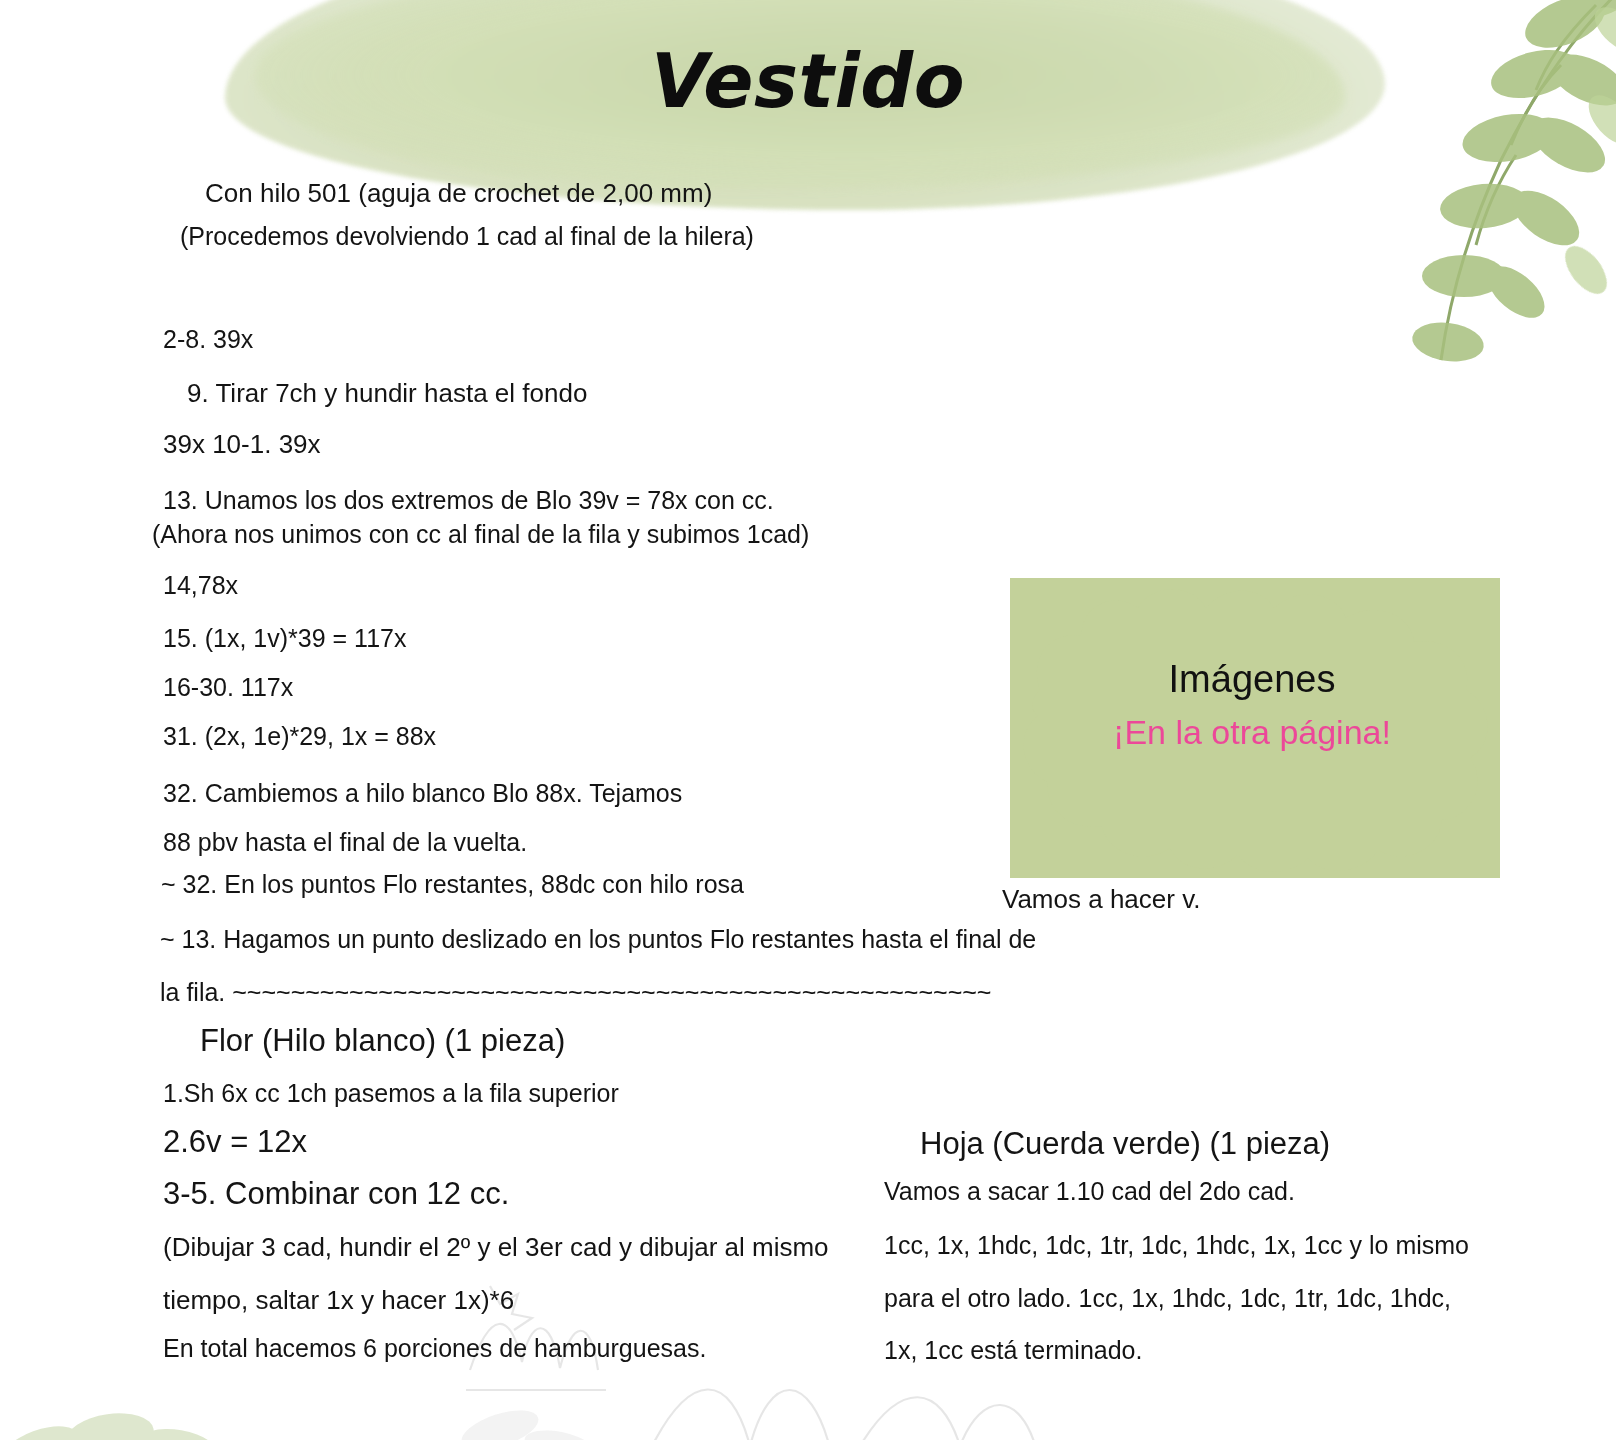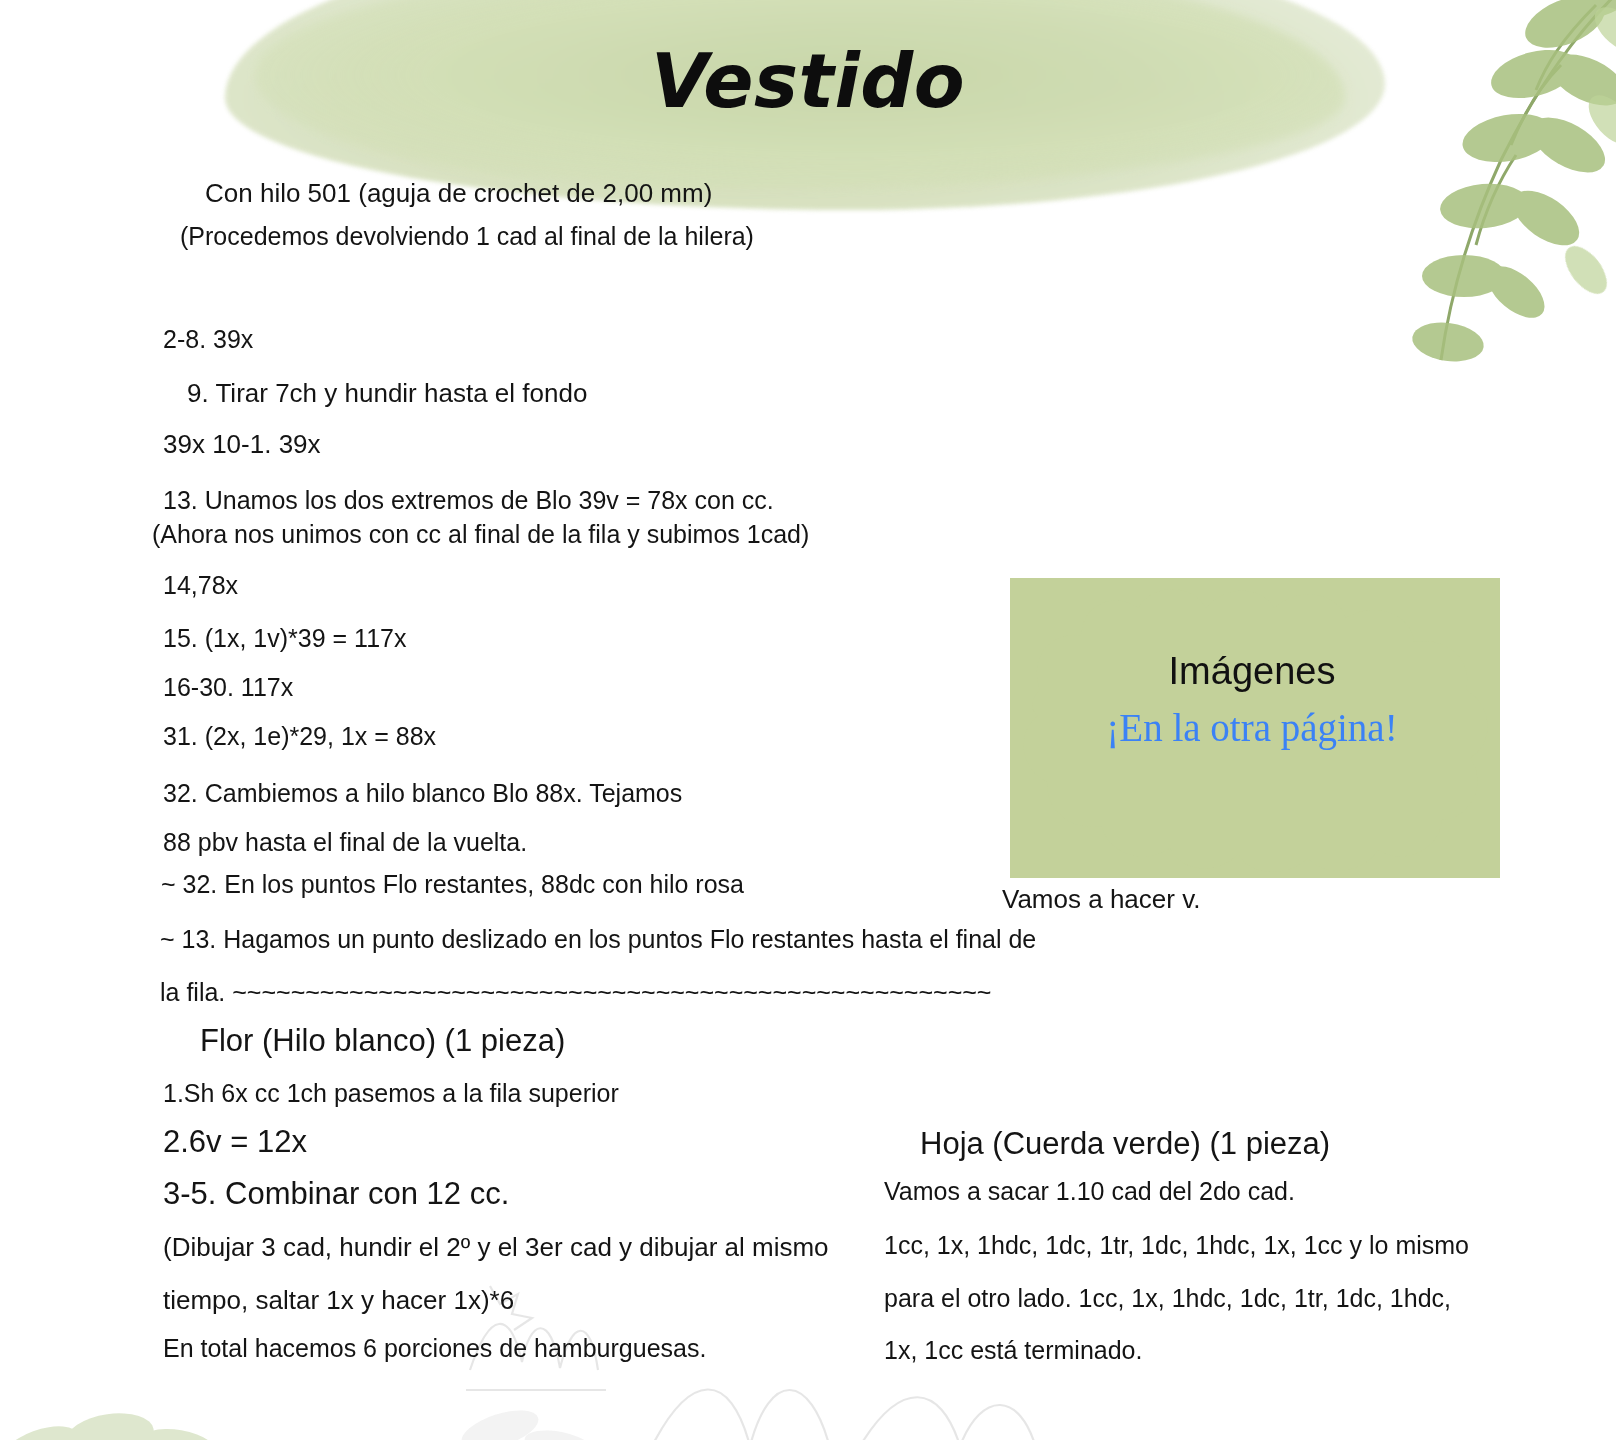--- a/index.html
+++ b/index.html
@@ -119,33 +119,32 @@
     height: 300px;
   }
   .callout .blob {
     position: absolute;
     inset: 0;
     background: #c3d19a;
   }
   .callout-text {
     position: absolute;
     left: 0;
-    top: 72px;
+    top: 80px;
     width: 484px;
     text-align: center;
   }
   .callout-title {
     font-size: 38px;
     color: #111;
     margin-bottom: 12px;
   }
   .callout-sub {
-    font-size: 39px;
-    color: #3b82f6;
-    font-family: Liberation Serif, serif;
+    font-size: 34px;
+    color: #ec4899;
   }
 </style>
 </head>
 <body>
 
 <div class="bg-layer">
   <div class="watercolor-band"></div>
   <div class="watercolor-band2"></div>
 
   <svg class="branch-tr" viewBox="0 0 420 430">

